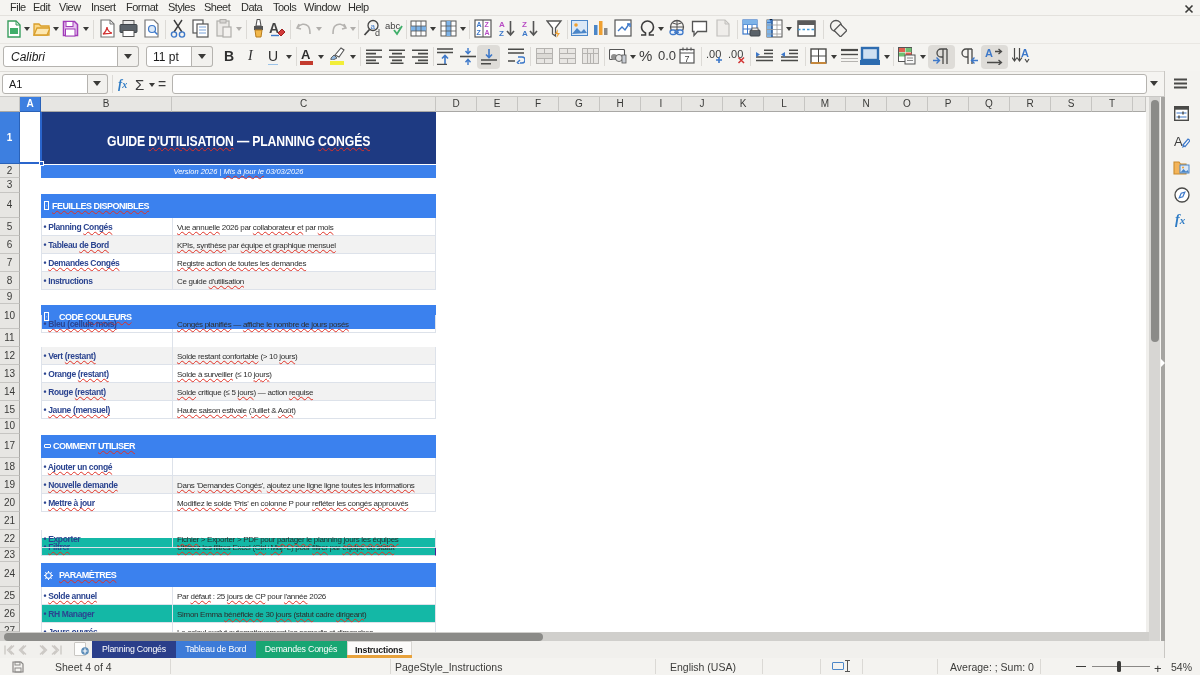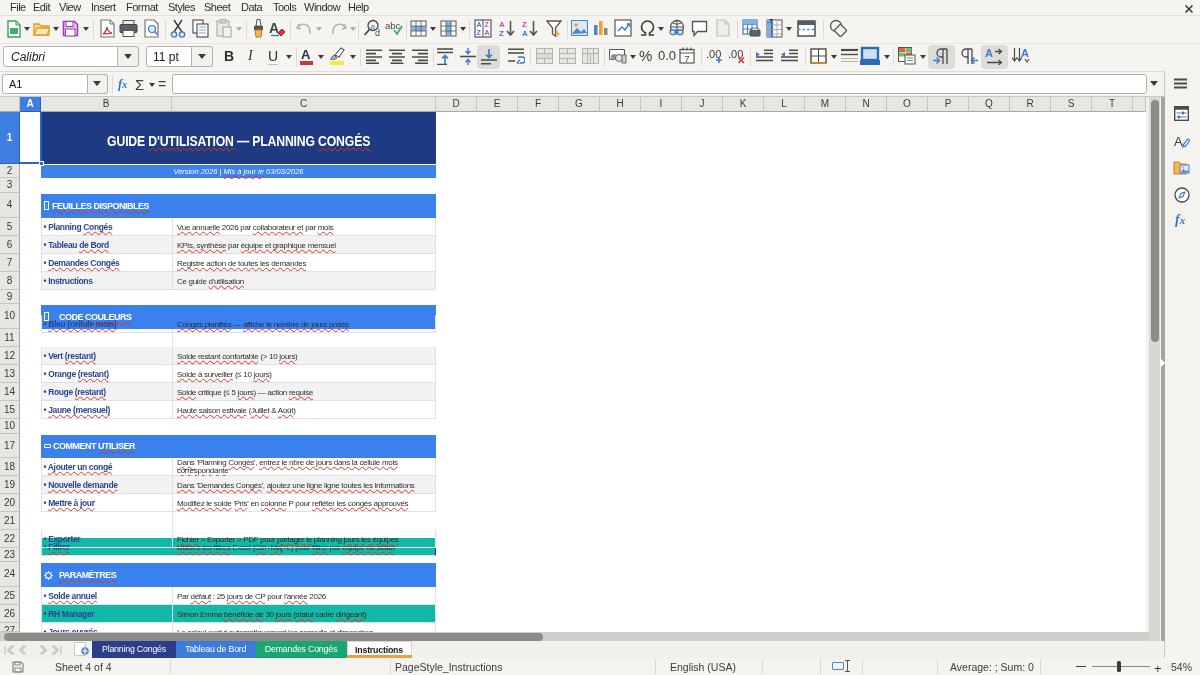--- a/index.html
+++ b/index.html
@@ -543,21 +543,20 @@
   <div class="ccell" style="top:5px"><span class="sq">Solde</span> critique (≤ 5 <span class="sq">jours</span>) — action <span class="sq">requise</span></div>
 </div>
 <div class="crow" style="top:401px;height:18px;border-bottom:1px solid #dde2ea;border-left:1px solid #dde2ea;border-right:1px solid #dde2ea">
   <div class="bcell" style="top:4px">• <span class="sq">Jaune (mensuel)</span></div>
   <div class="ccell" style="top:5px"><span class="sq">Haute saison estivale</span> (<span class="sq">Juillet</span> &amp; <span class="sq">Août</span>)</div>
 </div>
 
 <div class="shdr" style="top:434.5px;height:23px;line-height:23px"><span style="position:absolute;left:3px;top:9.5px;width:7px;height:4px;border:1px solid #fff;border-radius:1px"></span><span style="margin-left:12px">COMMENT <span class="sq">UTILISER</span></span></div>
 <div class="crow" style="top:457.5px;height:18px;border-bottom:1px solid #dde2ea;border-left:1px solid #dde2ea;border-right:1px solid #dde2ea">
   <div class="bcell" style="top:4px">• <span class="sq">Ajouter un congé</span></div>
-  <div class="ccell" style="top:1px;line-height:8.8px"><span class="sq">Dans</span> 'Planning <span class="sq">Congés</span>', <span class="sq">entrez le nbre de jours dans la cellule mois</span><br><span class="sq">correspondante</span></div>
 </div>
 <div class="crow" style="top:475.5px;height:18px;background:#f2f2f2;border-bottom:1px solid #dde2ea;border-left:1px solid #dde2ea;border-right:1px solid #dde2ea">
   <div class="bcell" style="top:4px">• <span class="sq">Nouvelle demande</span></div>
   <div class="ccell" style="top:5px"><span class="sq">Dans</span> '<span class="sq">Demandes Congés</span>', <span class="sq">ajoutez une ligne ligne toutes les informations</span></div>
 </div>
 <div class="crow" style="top:493.5px;height:18px;border-bottom:1px solid #dde2ea;border-left:1px solid #dde2ea;border-right:1px solid #dde2ea">
   <div class="bcell" style="top:4px">• <span class="sq">Mettre à jour</span></div>
   <div class="ccell" style="top:5px"><span class="sq">Modifiez le solde</span> '<span class="sq">Pris</span>' en <span class="sq">colonne</span> P pour <span class="sq">refléter les congés approuvés</span></div>
 </div>
 <div class="crow" style="top:538px;height:18px;background:#14b8a6;border-bottom:1px solid #dde2ea;border-left:1px solid #dde2ea;border-right:1px solid #4c1d95">

